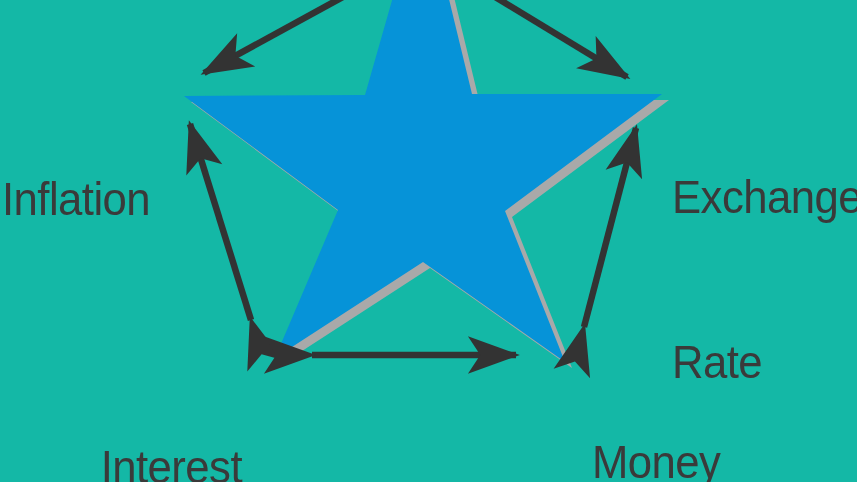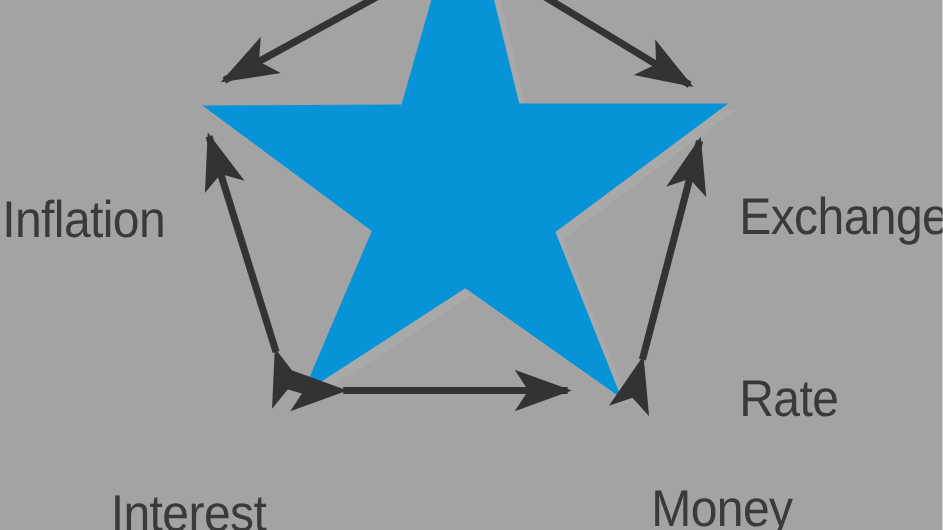--- a/index.html
+++ b/index.html
@@ -64,21 +64,21 @@
     top: 325px;
     text-align: left;
     transform: scaleX(0.93);
     transform-origin: left top;
   }
   .lbl-line { display: block; }
 </style>
 </head>
 <body>
 
-<div id="canvas" style="background: #a3a3a3;">
+<div id="canvas" style="background: #14b8a6;">
 
   <svg id="diagram-svg" viewBox="0 0 857 482" xmlns="http://www.w3.org/2000/svg">
 
     <polygon fill="#a9a9a9" points="423,-108 472,94 662,94 505,211 565,362 423,262 275,358 338,210 184,96 365,95" transform="translate(7,6)"></polygon>
 
     <polygon fill="#0693d8" points="423,-108 472,94 662,94 505,211 565,362 423,262 275,358 338,210 184,96 365,95"></polygon>
 
     <defs>
       <marker id="ah" markerWidth="9" markerHeight="9" refX="7.6" refY="3.1" orient="auto" markerUnits="strokeWidth">
         <path d="M0.2,0.2 L8.2,3.1 L0.2,6.0 L2.1,3.1 Z" fill="#333333"></path>

